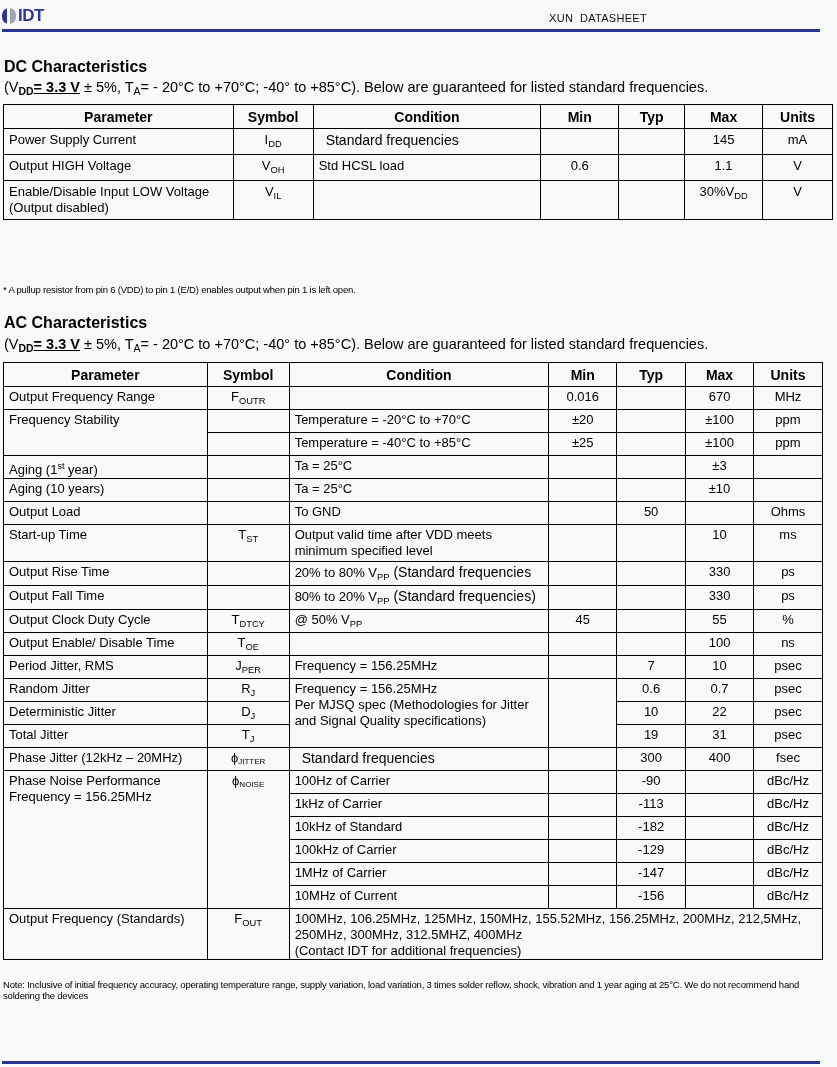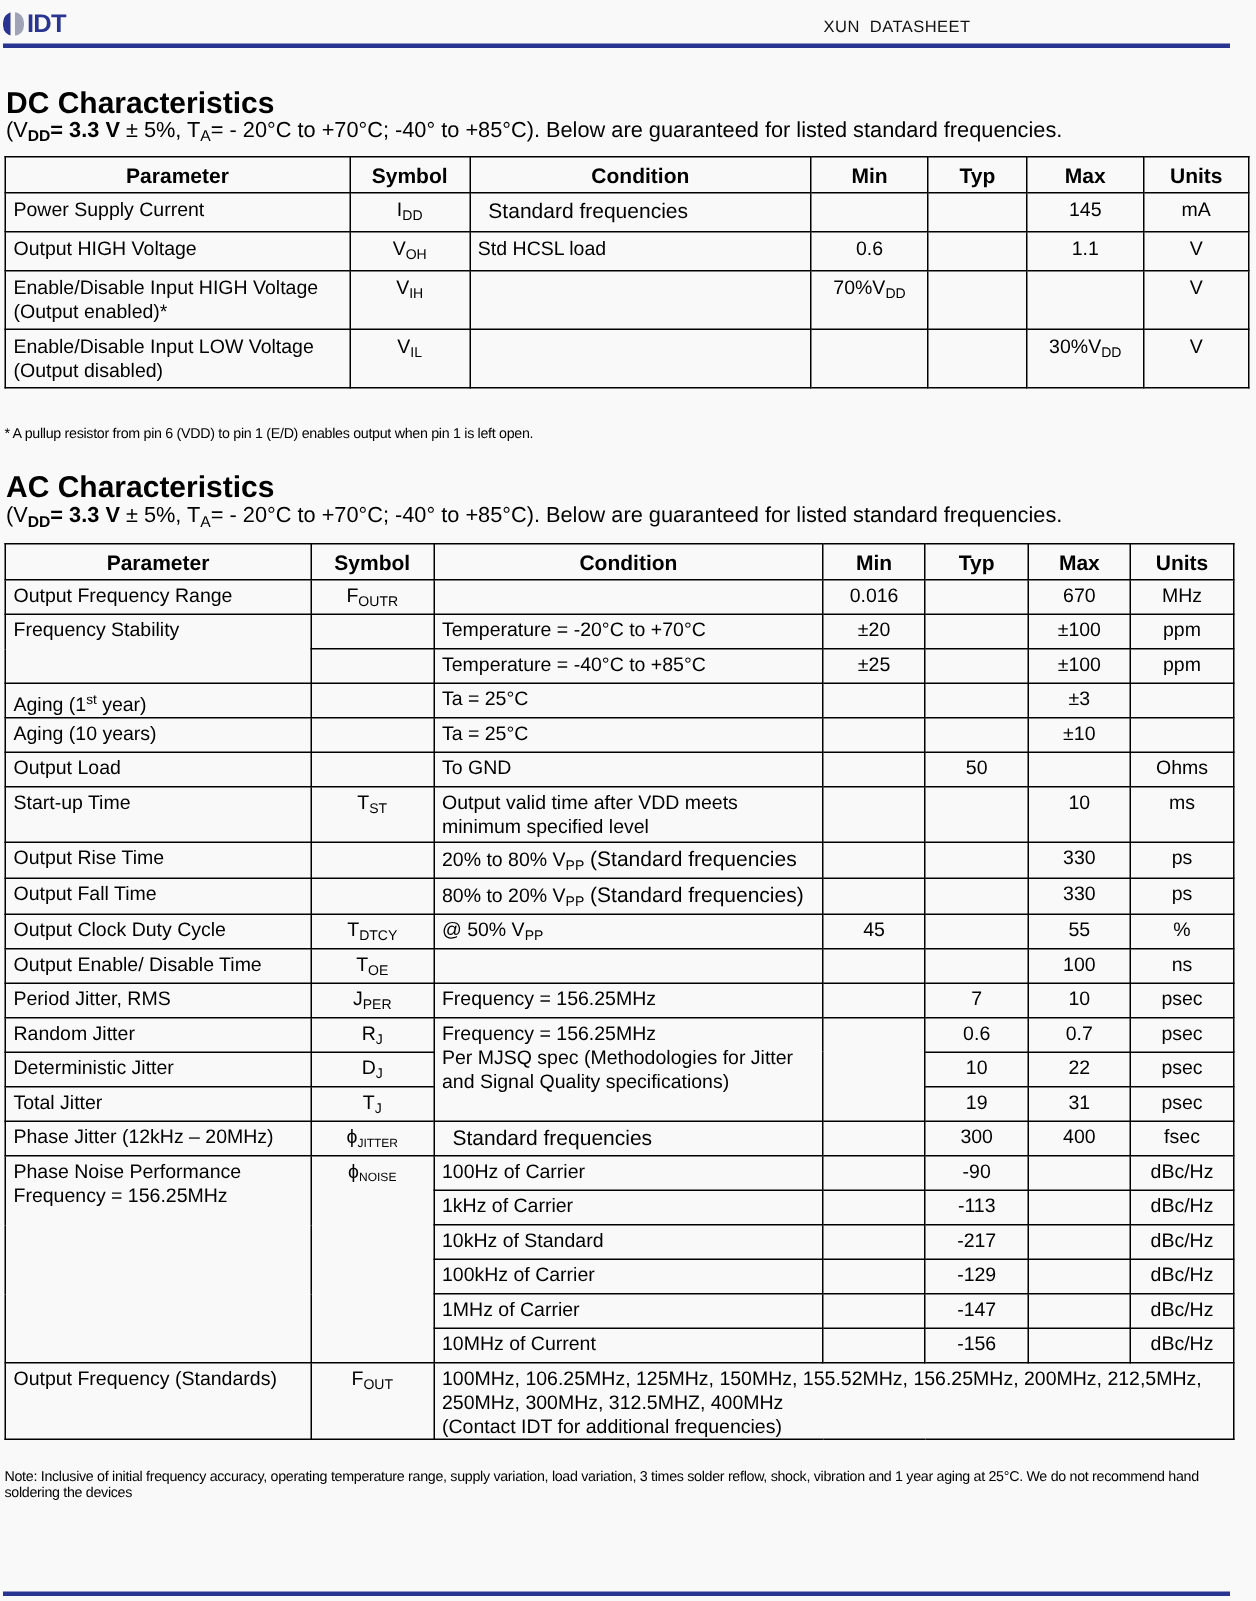--- a/index.html
+++ b/index.html
@@ -12,24 +12,24 @@
   .logo { position: absolute; left: 2px; top: 6px; display: flex; align-items: center; }
   .logo-mark { width: 14px; height: 16px; position: relative; margin-right: 2px; }
   .logo-mark .l { position:absolute; left:0; top:0; width:7px; height:16px; background:#2a3591; border-radius: 8px 0 0 8px; }
   .logo-mark .r { position:absolute; left:7px; top:0; width:7px; height:16px; background:#a0a3b5; border-radius: 0 8px 8px 0; }
   .logo-mark .c { position:absolute; left:5px; top:0; width:3px; height:16px; background:#f9f9f9; }
   .logo-text { font-weight: bold; font-size: 17px; color: #2a3591; letter-spacing: -0.5px; font-family: "Liberation Sans", sans-serif; }
   .doc-label { position: absolute; right: 17px; top: 12px; font-size: 11px; letter-spacing: 0.3px; color: #111; }
   .rule-top { position: absolute; left: 2px; top: 29px; width: 818px; height: 3px; background: #2a3591; }
   .rule-bot { position: absolute; left: 2px; top: 1061px; width: 818px; height: 3px; background: #2a3591; }
 
-  .sec-title { position: absolute; left: 4px; font-size: 20px; font-weight: bold; }
+  .sec-title { position: absolute; left: 4px; font-size: 16px; font-weight: bold; }
   .sec-sub { position: absolute; left: 4px; font-size: 14.5px; white-space: nowrap; }
   .sec-sub sub, td sub { font-size: 0.72em; vertical-align: -0.3em; }
-  .sec-sub b { font-weight: bold; }
+  .sec-sub b { font-weight: bold; text-decoration: underline; }
 
   table { position: absolute; border-collapse: collapse; font-size: 13px; background: #f9f9f9; }
   th, td { border: 1px solid #000; padding: 0 5px; vertical-align: top; line-height: 16px; }
   th { font-weight: bold; font-size: 14px; vertical-align: middle; }
   td.c { text-align: center; }
   td.big { font-size: 14px; padding-left: 12px; }
 
   #dc { left: 3px; top: 104px; width: 830px; }
   #dc th { height: 23px; }
   #dc td { height: 22px; padding-top: 3px; }
@@ -95,29 +95,20 @@
   <tr>
     <td>Output HIGH Voltage</td>
     <td class="c"><span>V</span><sub>OH</sub></td>
     <td>Std HCSL load</td>
     <td class="c">0.6</td>
     <td class="c"></td>
     <td class="c">1.1</td>
     <td class="c">V</td>
   </tr>
   <tr class="tall">
-    <td><span>Enable/Disable Input HIGH Voltage</span><br><span>(Output enabled)*</span></td>
-    <td class="c"><span>V</span><sub>IH</sub></td>
-    <td></td>
-    <td class="c"><span>70%V</span><sub>DD</sub></td>
-    <td class="c"></td>
-    <td class="c"></td>
-    <td class="c">V</td>
-  </tr>
-  <tr class="tall">
     <td><span>Enable/Disable Input LOW Voltage</span><br><span>(Output disabled)</span></td>
     <td class="c"><span>V</span><sub>IL</sub></td>
     <td></td>
     <td class="c"></td>
     <td class="c"></td>
     <td class="c"><span>30%V</span><sub>DD</sub></td>
     <td class="c">V</td>
   </tr>
 </tbody>
   </table>
@@ -297,21 +288,21 @@
   <tr>
     <td>1kHz of Carrier</td>
     <td></td>
     <td class="c">-113</td>
     <td></td>
     <td class="c">dBc/Hz</td>
   </tr>
   <tr>
     <td>10kHz of Standard</td>
     <td></td>
-    <td class="c">-217</td>
+    <td class="c">-182</td>
     <td></td>
     <td class="c">dBc/Hz</td>
   </tr>
   <tr>
     <td>100kHz of Carrier</td>
     <td></td>
     <td class="c">-129</td>
     <td></td>
     <td class="c">dBc/Hz</td>
   </tr>

